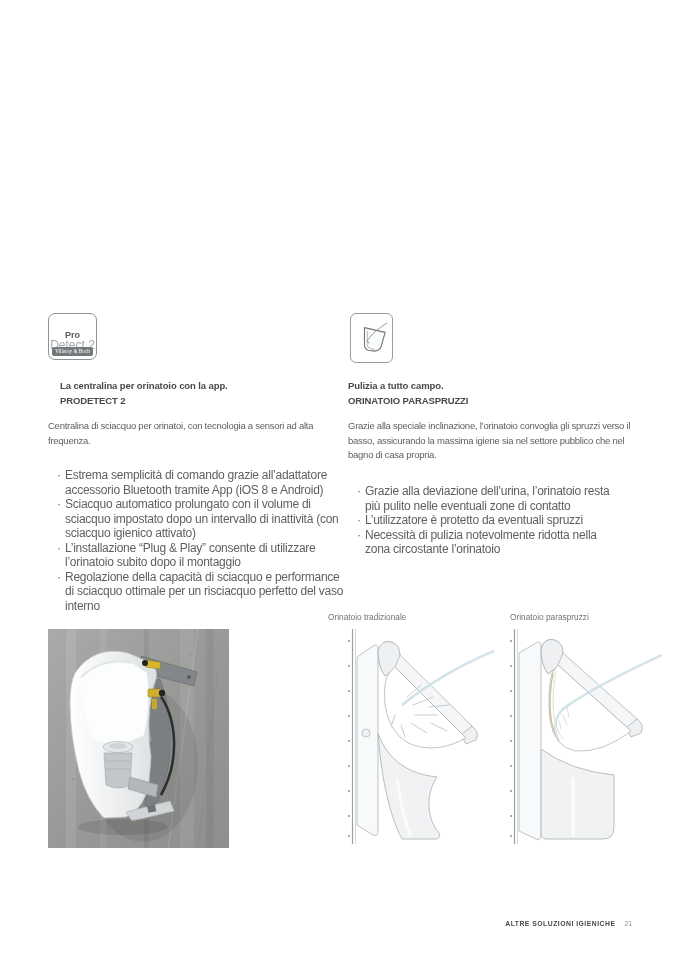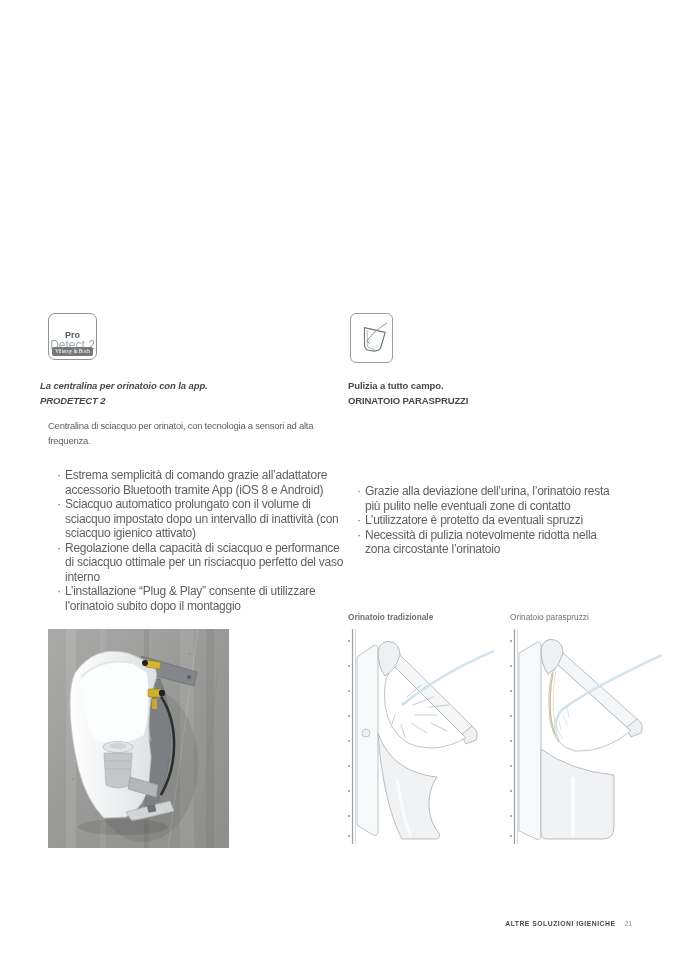--- a/index.html
+++ b/index.html
@@ -28,21 +28,21 @@
     position:absolute; left:350px; top:313px; width:43px; height:50px;
     border:1.5px solid #9a9ea1; border-radius:6px; box-sizing:border-box;
     display:flex; align-items:center; justify-content:center;
   }
 
   .col-heading {
     position:absolute; margin:0; font-size:9.5px; line-height:14.5px;
     font-weight:bold; color:#45494c; letter-spacing:-0.1px;
   }
   .col-heading span { display:block; }
-  #left-heading  { left:40px;  top:379px; width:286px;font-style:italic; }
+  #left-heading  { left:60px;  top:379px; width:286px; }
   #right-heading { left:348px; top:379px; width:300px; }
 
   .intro {
     position:absolute; margin:0; font-size:9.5px; line-height:14.5px;
     color:#5d6164; letter-spacing:-0.25px;
   }
   #left-intro  { left:48px;  top:419px; width:288px; }
   #right-intro { left:348px; top:419px; width:300px; }
 
   ul.bullets {
@@ -51,21 +51,21 @@
   }
   ul.bullets li { position:relative; padding-left:9px; }
   ul.bullets li::before { content:"·"; position:absolute; left:1px; color:#5d6164; }
   #left-bullets  { left:48px;  top:460px; width:290px; }
   #right-bullets { left:348px; top:476px; width:262px; }
 
   .photo { position:absolute; left:48px; top:629px; width:181px; height:219px; }
   .photo svg { display:block; }
 
   .fig-label { position:absolute; margin:0; font-size:8.3px; color:#6e7275; }
-  #fig1-label { left:348px; top:612px;font-weight:bold; }
+  #fig1-label { left:328px; top:612px; }
   #fig2-label { left:510px; top:612px; }
   .fig { position:absolute; }
   #fig1 { left:345px; top:629px; }
   #fig2 { left:507px; top:629px; }
 
   .footer {
     position:absolute; right:46px; top:920px;
     display:flex; align-items:baseline; gap:9px;
   }
   .footer .section { font-size:6.8px; font-weight:bold; letter-spacing:0.5px; color:#45494c; }
@@ -91,28 +91,29 @@
   </div>
 
   <h3 class="col-heading" id="left-heading">
     <span>La centralina per orinatoio con la app.</span>
     <span>PRODETECT 2</span>
   </h3>
   <p class="intro" id="left-intro">Centralina di sciacquo per orinatoi, con tecnologia a sensori ad alta frequenza.</p>
   <ul class="bullets" id="left-bullets">
     <li>Estrema semplicità di comando grazie all’adattatore accessorio Bluetooth tramite App (iOS 8 e Android)</li>
     <li>Sciacquo automatico prolungato con il volume di sciacquo impostato dopo un intervallo di inattività (con sciacquo igienico attivato)</li>
+    <li>L’installazione “Plug &amp; Play” consente di utilizzare l’orinatoio subito dopo il montaggio</li>
     <li>Regolazione della capacità di sciacquo e performance di sciacquo ottimale per un risciacquo perfetto del vaso interno</li>
-    <li>L’installazione “Plug &amp; Play” consente di utilizzare l’orinatoio subito dopo il montaggio</li>
   </ul>
 
   <h3 class="col-heading" id="right-heading">
     <span>Pulizia a tutto campo.</span>
     <span>ORINATOIO PARASPRUZZI</span>
   </h3>
+  <p class="intro" id="right-intro">Grazie alla speciale inclinazione, l’orinatoio convoglia gli spruzzi verso il basso, assicurando la massima igiene sia nel settore pubblico che nel bagno di casa propria.</p>
   <ul class="bullets" id="right-bullets">
     <li>Grazie alla deviazione dell’urina, l’orinatoio resta più pulito nelle eventuali zone di contatto</li>
     <li>L’utilizzatore è protetto da eventuali spruzzi</li>
     <li>Necessità di pulizia notevolmente ridotta nella zona circostante l’orinatoio</li>
   </ul>
 
   <div class="photo">
     <svg width="181" height="219" viewBox="0 0 181 219">
       <defs>
         <linearGradient id="gCon" x1="0" y1="0" x2="1" y2="1">

